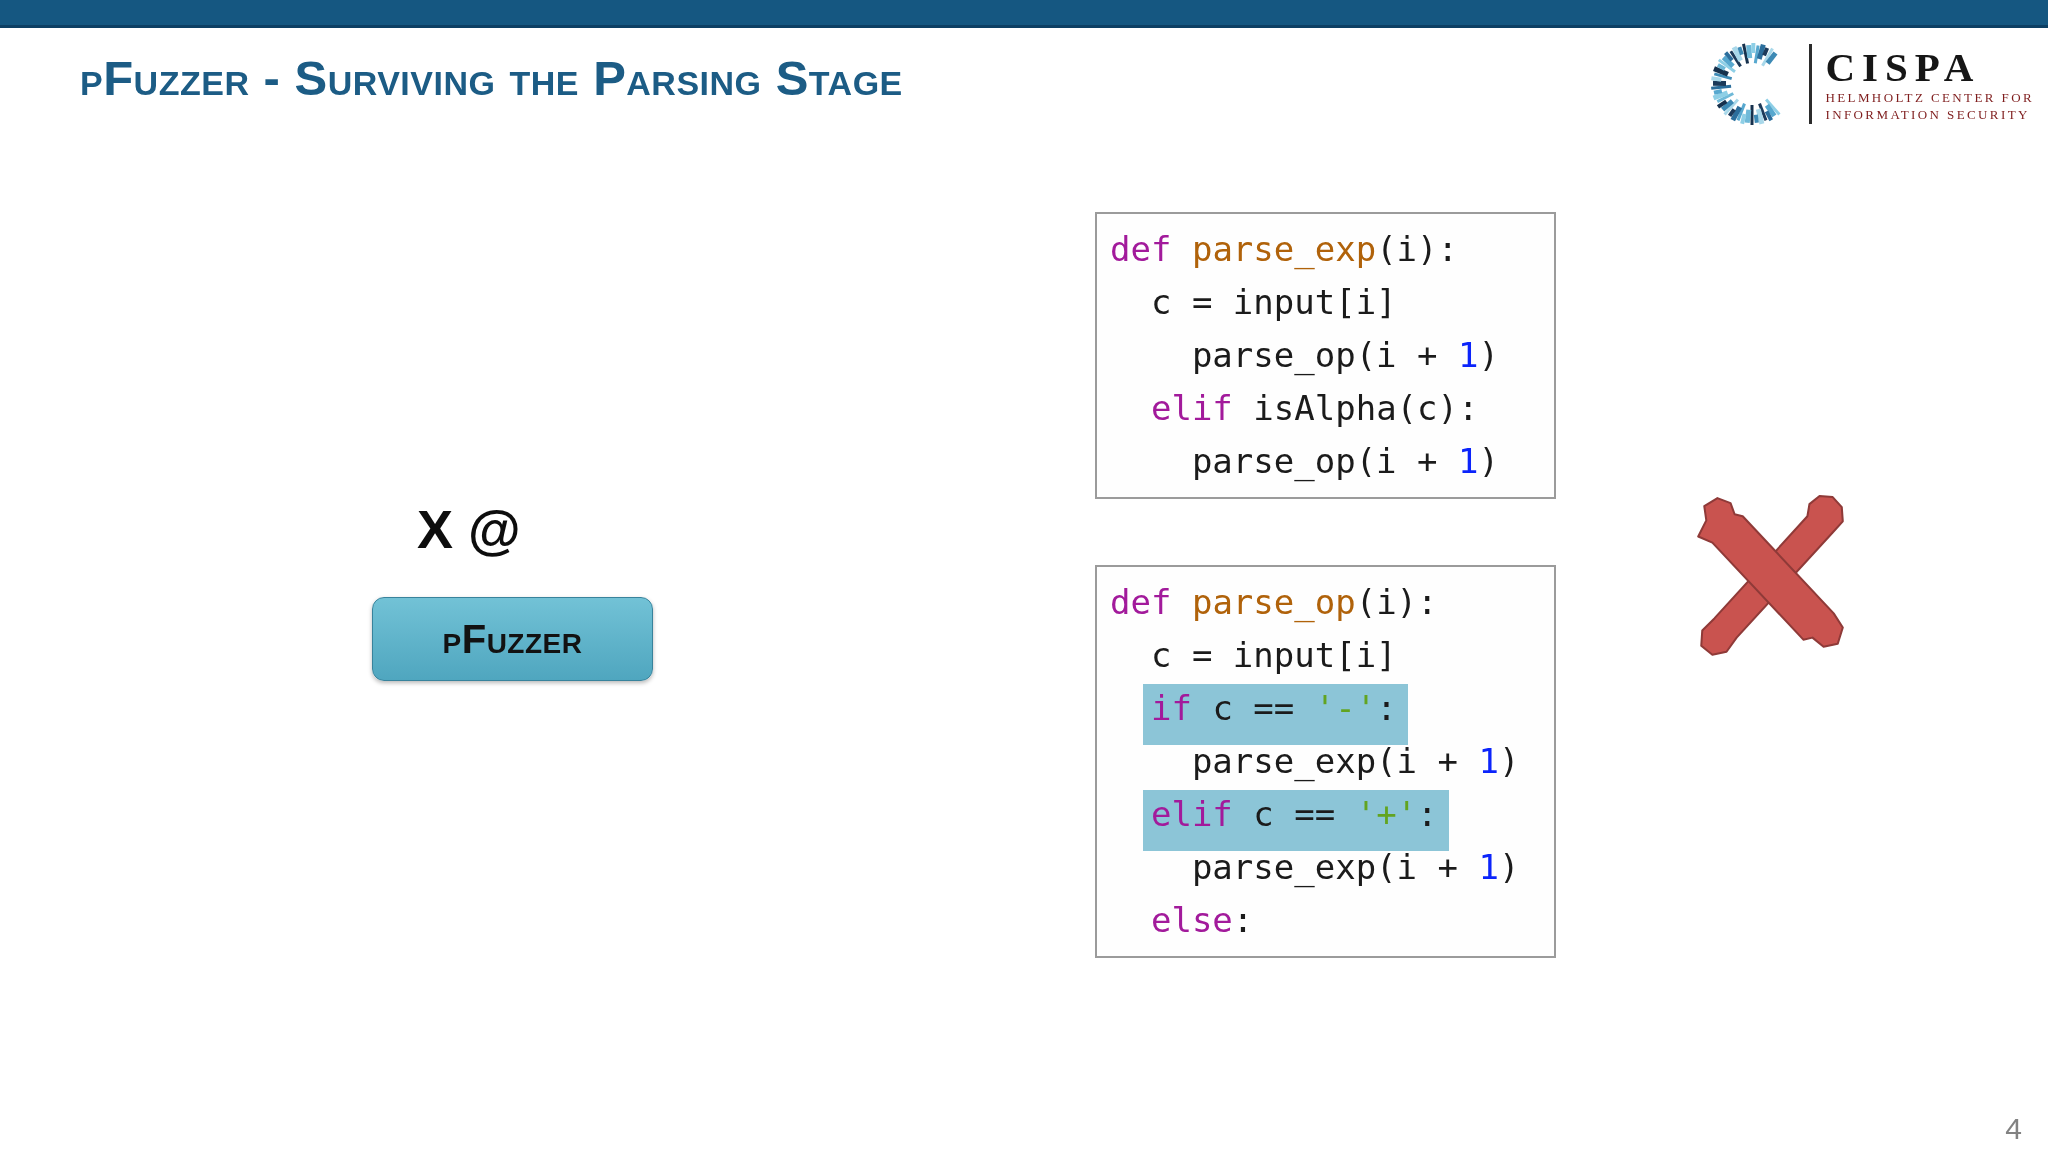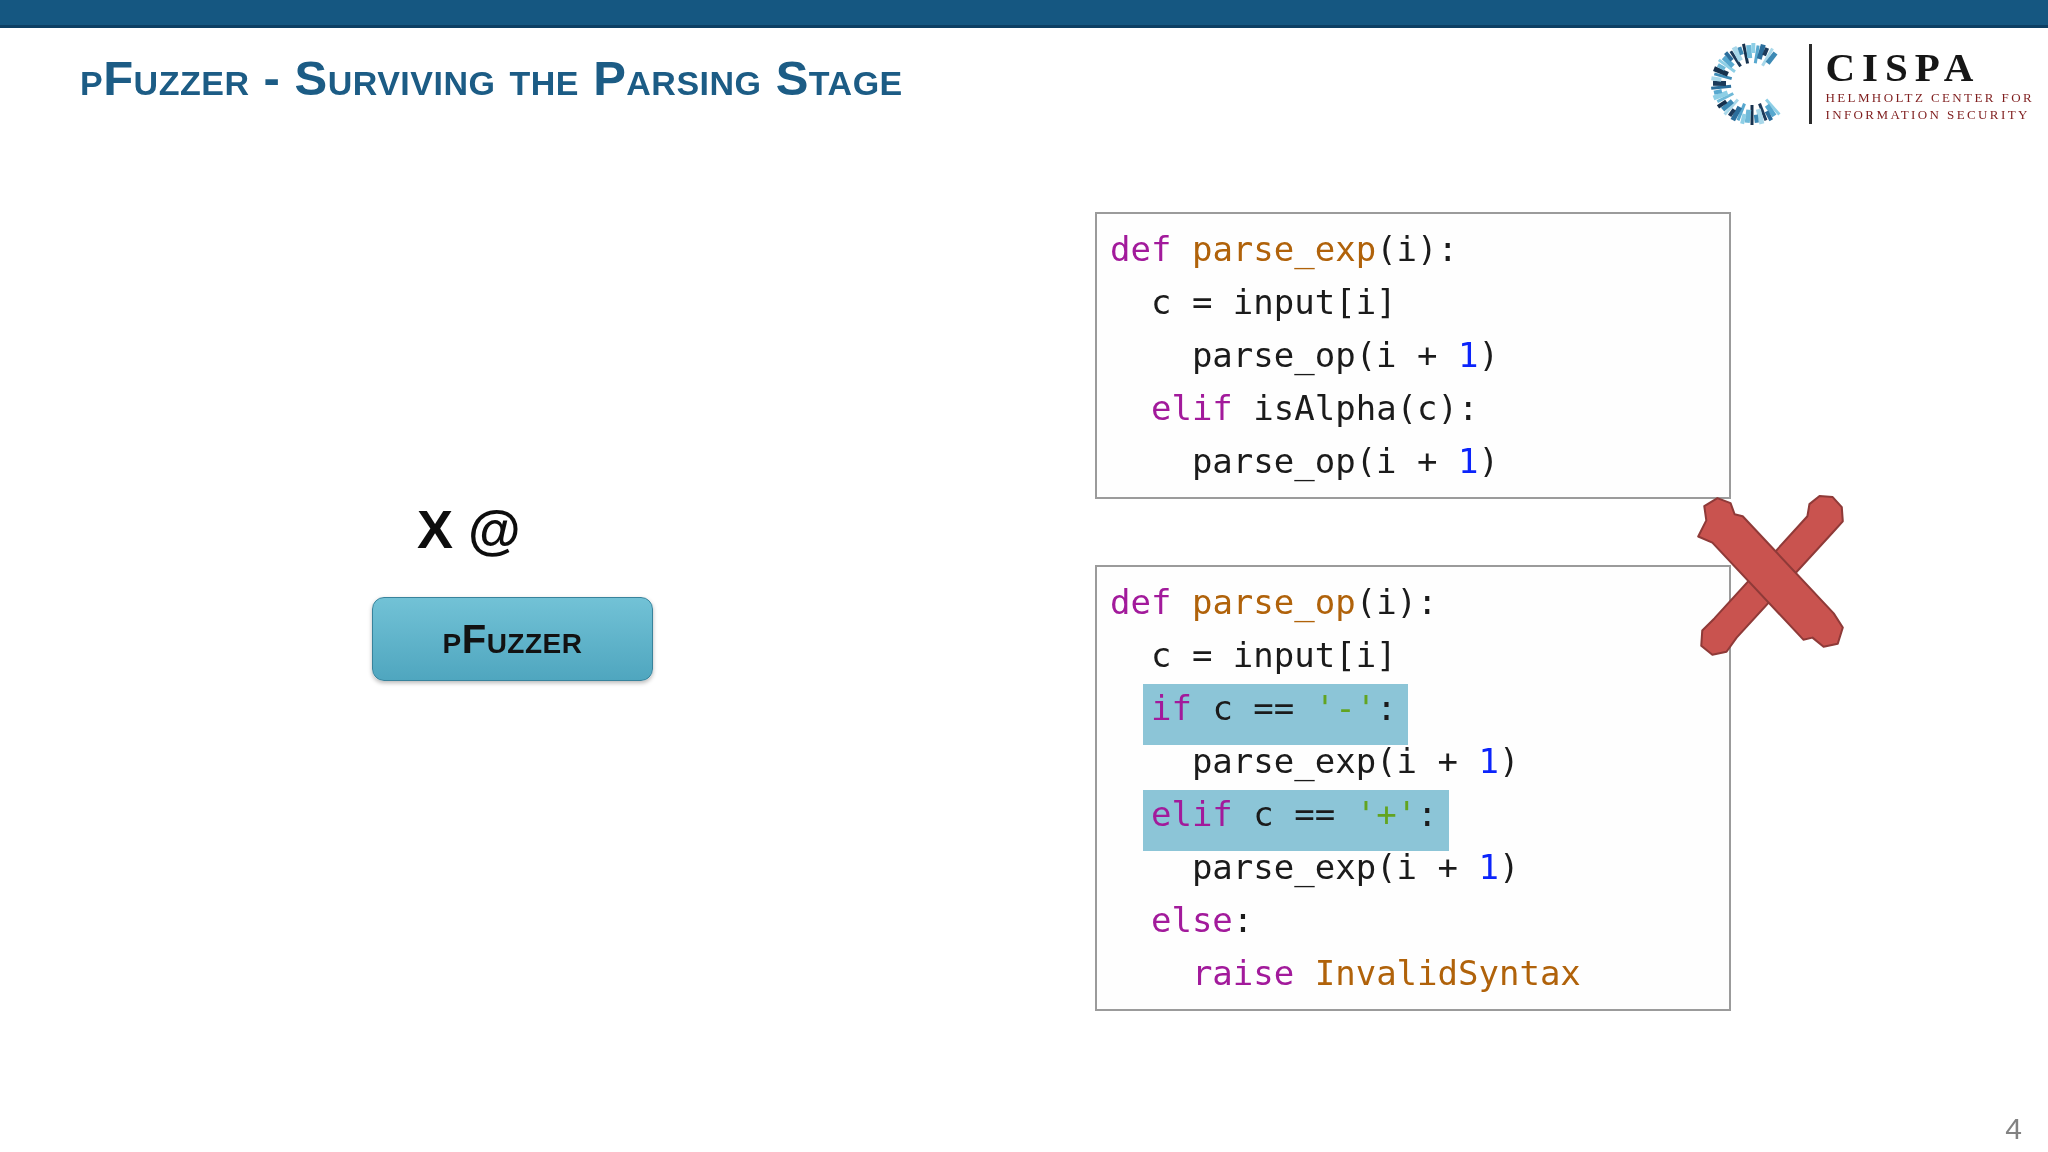--- a/index.html
+++ b/index.html
@@ -54,21 +54,21 @@
     box-shadow:0 2px 4px rgba(0,0,0,0.28);
     display:flex;align-items:center;justify-content:center;
     box-sizing:border-box;
   }
   .fuzzer-button-label{
     font-size:40px;font-weight:600;font-variant:small-caps;
     color:#121212;letter-spacing:0.5px;
   }
   
   .code-box{
-    position:absolute;width:636px;
+    position:absolute;width:461px;
     border:2px solid #9b9b9b;background:#fefefe;
     padding:9px 0 9px 13px;box-sizing:border-box;
     font-family:"DejaVu Sans Mono", monospace;
     font-size:34px;line-height:53px;color:#1b1b1b;
   }
   .code-box.box1{left:1095px;top:212px;}
   .code-box.box2{left:1095px;top:565px;}
   .code-line{white-space:pre;}
   .tok-pl{color:#1b1b1b;}
   .tok-kw{color:var(--c-keyword);}
@@ -164,21 +164,20 @@
     </div>
 
   <div class="code-box box2">
       <div class="code-line"><span class="tok-kw">def</span><span class="tok-pl"> </span><span class="tok-fn">parse_op</span><span class="tok-pl">(i):</span></div>
       <div class="code-line"><span class="tok-pl">  c = input[i]</span></div>
       <div class="code-line">  <span class="hl"><span class="tok-kw">if</span><span class="tok-pl"> c == </span><span class="tok-str">'-'</span><span class="tok-pl">:</span></span></div>
       <div class="code-line"><span class="tok-pl">    parse_exp(i + </span><span class="tok-num">1</span><span class="tok-pl">)</span></div>
       <div class="code-line">  <span class="hl"><span class="tok-kw">elif</span><span class="tok-pl"> c == </span><span class="tok-str">'+'</span><span class="tok-pl">:</span></span></div>
       <div class="code-line"><span class="tok-pl">    parse_exp(i + </span><span class="tok-num">1</span><span class="tok-pl">)</span></div>
       <div class="code-line"><span class="tok-pl">  </span><span class="tok-kw">else</span><span class="tok-pl">:</span></div>
-      <div class="code-line"><span class="tok-pl">    </span><span class="tok-kw">raise</span><span class="tok-pl"> </span><span class="tok-fn">InvalidSyntax</span></div>
     </div>
 
   <svg class="red-cross" viewBox="0 0 170 180">
     <path d="M134,6 L147,7 L156,17 L157,31 L147,42 L52,146 L42,160 L28,163 L17,154 L18,139 L30,127 L122,26 L124,14 Z" fill="var(--c-cross)" stroke="#8f3a38" stroke-width="2" stroke-linejoin="round"></path>
     <path d="M22,30 L20,16 L33,8 L46,13 L50,24 L58,26 L148,122 L157,136 L152,152 L138,155 L127,146 L118,148 L28,52 L14,46 Z" fill="var(--c-cross)" stroke="#8f3a38" stroke-width="2" stroke-linejoin="round"></path>
   </svg>
 
   <div class="page-number">4</div>
 
 </div>

